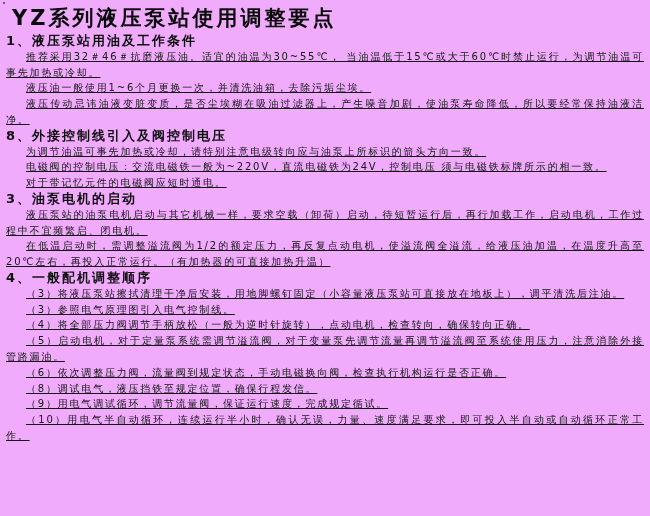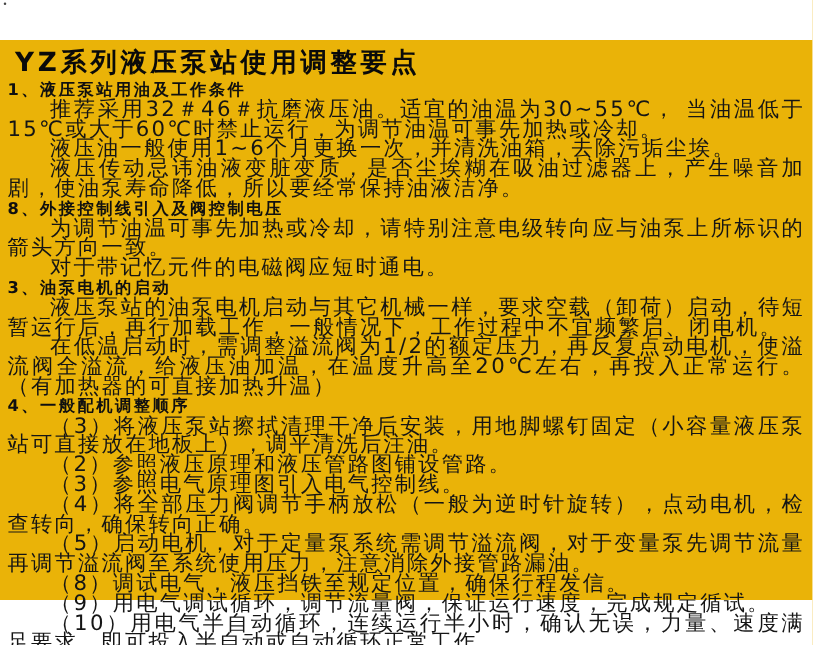--- a/index.html
+++ b/index.html
@@ -11,24 +11,23 @@
     width: 650px;
     height: 516px;
     overflow: hidden;
     position: relative;
     font-family: "DejaVu Sans", "Liberation Sans", sans-serif;
     color: #151515;
   }
   .page {
     box-sizing: border-box;
     width: 650px;
-    height: 448px;
+    height: 516px;
     padding: 4px 6px 0 6px;
-    background: #eab308;
-    margin-top: 32px;
+    background: #f0abfc;
   }
   .doc-title {
     font-size: 21px;
     font-weight: bold;
     letter-spacing: 3px;
     margin: 2px 0 3px 6px;
     line-height: 24px;
     color: #0a0a0a;
     white-space: nowrap;
   }
@@ -37,28 +36,29 @@
   }
   .section-heading {
     font-size: 13px;
     font-weight: bold;
     letter-spacing: 2px;
     line-height: 15.8px;
     margin: 0;
     color: #101010;
   }
   .para {
-    font-size: 17px;
+    font-size: 10px;
     font-weight: 500;
     letter-spacing: 1.8px;
     line-height: 15.8px;
     margin: 0;
     text-indent: 2em;
     text-align: justify;
     color: #151515;
+    text-decoration: underline;
   }
   .scan-speck {
     position: absolute;
     top: 2px;
     left: 3px;
     width: 2px;
     height: 2px;
     background: #444;
     border-radius: 50%;
   }
@@ -75,34 +75,35 @@
   <section class="section">
     <h2 class="section-heading">1、液压泵站用油及工作条件</h2>
     <p class="para">推荐采用32＃46＃抗磨液压油。适宜的油温为30~55℃， 当油温低于15℃或大于60℃时禁止运行，为调节油温可事先加热或冷却。</p>
     <p class="para">液压油一般使用1~6个月更换一次，并清洗油箱，去除污垢尘埃。</p>
     <p class="para">液压传动忌讳油液变脏变质，是否尘埃糊在吸油过滤器上，产生噪音加剧，使油泵寿命降低，所以要经常保持油液洁净。</p>
   </section>
 
   <section class="section">
     <h2 class="section-heading">8、外接控制线引入及阀控制电压</h2>
     <p class="para">为调节油温可事先加热或冷却，请特别注意电级转向应与油泵上所标识的箭头方向一致。</p>
+    <p class="para">电磁阀的控制电压：交流电磁铁一般为~220V，直流电磁铁为24V，控制电压 须与电磁铁标牌所示的相一致。</p>
     <p class="para">对于带记忆元件的电磁阀应短时通电。</p>
   </section>
 
   <section class="section">
     <h2 class="section-heading">3、油泵电机的启动</h2>
-    <p class="para">液压泵站的油泵电机启动与其它机械一样，要求空载（卸荷）启动，待短暂运行后，再行加载工作，一般情况下，工作过程中不宜频繁启、闭电机。</p>
+    <p class="para">液压泵站的油泵电机启动与其它机械一样，要求空载（卸荷）启动，待短暂运行后，再行加载工作，启动电机，工作过程中不宜频繁启、闭电机。</p>
     <p class="para">在低温启动时，需调整溢流阀为1/2的额定压力，再反复点动电机，使溢流阀全溢流，给液压油加温，在温度升高至20℃左右，再投入正常运行。（有加热器的可直接加热升温）</p>
   </section>
 
   <section class="section">
     <h2 class="section-heading">4、一般配机调整顺序</h2>
     <p class="para">（3）将液压泵站擦拭清理干净后安装，用地脚螺钉固定（小容量液压泵站可直接放在地板上），调平清洗后注油。</p>
-    <p class="para">（2）参照液压原理和液压管路图铺设管路。</p>
     <p class="para">（3）参照电气原理图引入电气控制线。</p>
     <p class="para">（4）将全部压力阀调节手柄放松（一般为逆时针旋转），点动电机，检查转向，确保转向正确。</p>
     <p class="para">（5）启动电机，对于定量泵系统需调节溢流阀，对于变量泵先调节流量再调节溢流阀至系统使用压力，注意消除外接管路漏油。</p>
+    <p class="para">（6）依次调整压力阀，流量阀到规定状态，手动电磁换向阀，检查执行机构运行是否正确。</p>
     <p class="para">（8）调试电气，液压挡铁至规定位置，确保行程发信。</p>
     <p class="para">（9）用电气调试循环，调节流量阀，保证运行速度，完成规定循试。</p>
     <p class="para">（10）用电气半自动循环，连续运行半小时，确认无误，力量、速度满足要求，即可投入半自动或自动循环正常工作。</p>
   </section>
 
 </div>
 
 </body></html>

